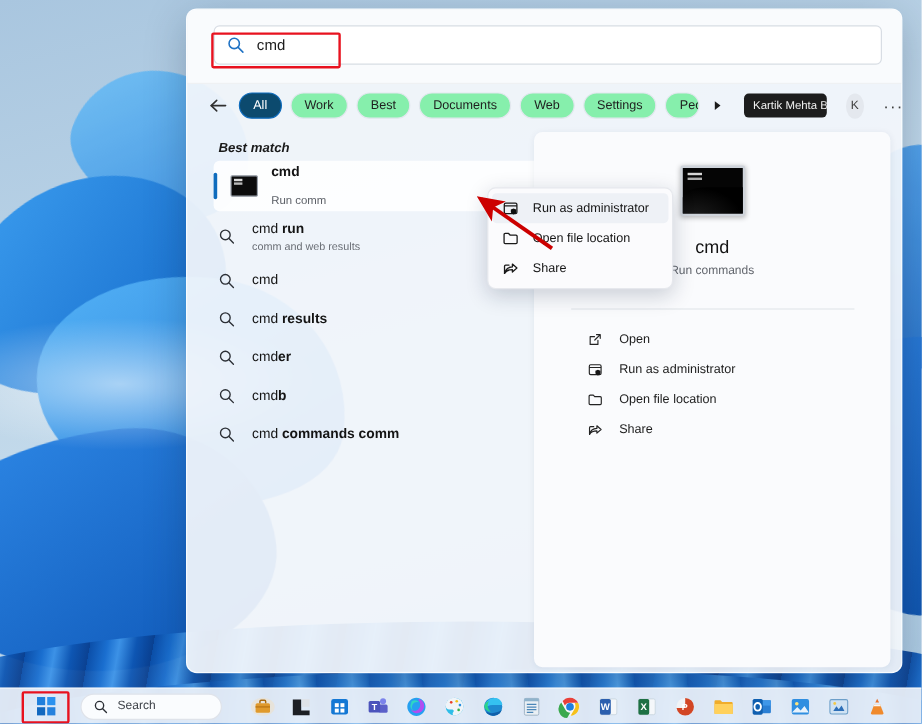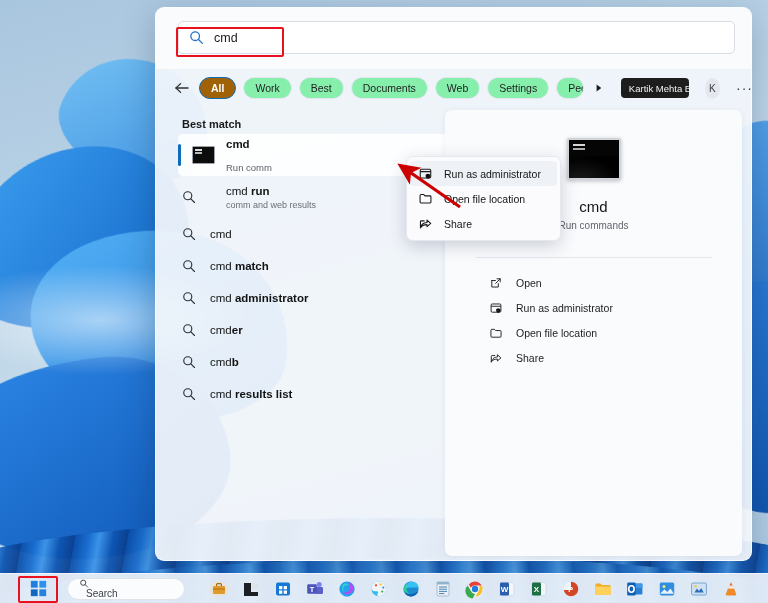--- a/index.html
+++ b/index.html
@@ -95,42 +95,42 @@
     position:absolute; left:0; top:62px; width:597px; height:36px;
     display:flex; align-items:center; padding-left:16px; gap:7px;
   }
   .back-arrow { width:20px; height:20px; flex:0 0 auto; cursor:pointer; }
   .tab-chip {
     height:22px; padding:0 11px; border-radius:11px;
     background:#86efac; border:1px solid #e2e7ee;
     font-size:10.5px; color:#1f1f1f; display:flex; align-items:center;
     white-space:nowrap; cursor:pointer;
   }
-  .tab-chip.active { background:#a16207; border-color:#0f6cbd; color:#fff; font-weight:700; }
+  .tab-chip.active { background:#0c4a6e; border-color:#0f6cbd; color:#fff; font-weight:400; }
   .tab-chip.clipped { overflow:hidden; width:34px; padding-right:0; }
   .tab-next { width:16px; height:16px; margin-left:2px; cursor:pointer; }
   #tooltip-pill {
     height:20px; padding:0 8px; border-radius:4px; background:#1d1d1d;
     color:#f2f2f2; font-size:9.5px; display:flex; align-items:center;
     margin-left:9px; white-space:nowrap; max-width:92px; overflow:hidden;
   }
   #avatar-circle {
     width:21px; height:21px; border-radius:50%; background:#e4e8ee;
     color:#3b3b3b; font-size:10px; display:flex; align-items:center;
     justify-content:center; margin-left:9px; cursor:pointer;
   }
   #more-dots { margin-left:9px; font-size:14px; color:#3b3b3b; cursor:pointer; letter-spacing:1px; }
 
   
   #results-col {
     position:absolute; left:0; top:98px; width:434px; height:456px;
     padding:6px 10px 0 22px; overflow:hidden;
   }
   .section-head {
-    font-size:11px; font-weight:700; color:#1a1a1a; margin:6px 0 4px 4px;
+    font-size:11px; font-weight:700; color:#1a1a1a; margin:6px 0 4px 4px;font-style:italic;
   }
   #best-match-row {
     position:relative; height:42px; border-radius:5px;
     background: rgba(255,255,255,0.85);
     display:flex; align-items:center; padding-left:14px; cursor:pointer;
   }
   #best-match-row .accent {
     position:absolute; left:0; top:10px; width:3px; height:22px;
     background:#0f6cbd; border-radius:2px;
   }
@@ -148,21 +148,21 @@
 
   .sugg-row {
     height:32px; display:flex; align-items:center; cursor:pointer;
     border-radius:5px; padding-left:4px;
   }
   .sugg-icon { width:14px; height:14px; flex:0 0 auto; margin-right:14px; }
   .sugg-text { font-size:11.5px; color:#141414; line-height:1.25; }
   .sugg-text b { font-weight:700; }
   .sugg-sub { font-size:9px; color:#6a6e75; margin-top:1px; }
   .sugg-chev { margin-left:auto; margin-right:10px; color:#72767d; font-size:11px; }
-  .sugg-row.tall { height:42px; align-items:center;gap:16px; }
+  .sugg-row.tall { height:42px; align-items:center; }
 
   
   #preview-card {
     position:absolute; left:434px; top:102px; width:152px; height:446px;
   }
   #preview-inner {
     width:297px; height:446px; position:absolute; left:-145px; top:0;
     background:#fafbfd; border-radius:7px;
     box-shadow:0 1px 6px rgba(20,40,70,.07);
     padding-top:28px;
@@ -228,21 +228,21 @@
     width:26px; height:22px; margin-left:25px;
     display:flex; align-items:center; justify-content:center; cursor:pointer;
   }
   #start-redbox {
     position:absolute; left:18px; top:2px; width:40px; height:27px;
     border:2.5px solid #e8121f; border-radius:2px; pointer-events:none;
   }
   #tb-search {
     width:118px; height:22px; margin-left:16px; background:#fafcfe;
     border:1px solid #dfe3ea; border-radius:12px;
-    display:flex; align-items:flex-start; padding-left:10px; cursor:text;flex-direction:column;
+    display:flex; align-items:center; padding-left:10px; cursor:text;
   }
   #tb-search .lbl { font-size:10px; color:#3d4148; margin-left:8px; }
   #tb-icons { display:flex; align-items:center; gap:12px; margin-left:24px; }
   .tb-ic { width:20px; height:20px; cursor:pointer; flex:0 0 auto; position:relative; }
 </style>
 </head>
 <body>
 
 <div id="wallpaper">
   <div class="bloom-petal p4"></div>
@@ -323,61 +323,51 @@
             <div class="sugg-text">cmd</div>
           </div>
           <div class="sugg-chev">›</div>
         </div>
         <div class="sugg-row">
           <svg viewBox="0 0 16 16" class="sugg-icon">
             <circle cx="6.6" cy="6.6" r="4.6" fill="none" stroke="#2c3036" stroke-width="1.3"></circle>
             <line x1="10.1" y1="10.1" x2="14.3" y2="14.3" stroke="#2c3036" stroke-width="1.3" stroke-linecap="round"></line>
           </svg>
           <div>
-            <div class="sugg-text">cmd <b>match</b></div>
+            <div class="sugg-text">cmd <b>results</b></div>
           </div>
           <div class="sugg-chev">›</div>
         </div>
         <div class="sugg-row">
           <svg viewBox="0 0 16 16" class="sugg-icon">
             <circle cx="6.6" cy="6.6" r="4.6" fill="none" stroke="#2c3036" stroke-width="1.3"></circle>
             <line x1="10.1" y1="10.1" x2="14.3" y2="14.3" stroke="#2c3036" stroke-width="1.3" stroke-linecap="round"></line>
           </svg>
           <div>
-            <div class="sugg-text">cmd <b>administrator</b></div>
+            <div class="sugg-text">cmd<b>er</b></div>
           </div>
           <div class="sugg-chev">›</div>
         </div>
         <div class="sugg-row">
           <svg viewBox="0 0 16 16" class="sugg-icon">
             <circle cx="6.6" cy="6.6" r="4.6" fill="none" stroke="#2c3036" stroke-width="1.3"></circle>
             <line x1="10.1" y1="10.1" x2="14.3" y2="14.3" stroke="#2c3036" stroke-width="1.3" stroke-linecap="round"></line>
           </svg>
           <div>
-            <div class="sugg-text">cmd<b>er</b></div>
+            <div class="sugg-text">cmd<b>b</b></div>
           </div>
           <div class="sugg-chev">›</div>
         </div>
         <div class="sugg-row">
           <svg viewBox="0 0 16 16" class="sugg-icon">
             <circle cx="6.6" cy="6.6" r="4.6" fill="none" stroke="#2c3036" stroke-width="1.3"></circle>
             <line x1="10.1" y1="10.1" x2="14.3" y2="14.3" stroke="#2c3036" stroke-width="1.3" stroke-linecap="round"></line>
           </svg>
           <div>
-            <div class="sugg-text">cmd<b>b</b></div>
-          </div>
-          <div class="sugg-chev">›</div>
-        </div>
-        <div class="sugg-row">
-          <svg viewBox="0 0 16 16" class="sugg-icon">
-            <circle cx="6.6" cy="6.6" r="4.6" fill="none" stroke="#2c3036" stroke-width="1.3"></circle>
-            <line x1="10.1" y1="10.1" x2="14.3" y2="14.3" stroke="#2c3036" stroke-width="1.3" stroke-linecap="round"></line>
-          </svg>
-          <div>
-            <div class="sugg-text">cmd <b>results list</b></div>
+            <div class="sugg-text">cmd <b>commands comm</b></div>
           </div>
           <div class="sugg-chev">›</div>
         </div>
       </div>
   </div>
 
   <div id="preview-card">
     <div id="preview-inner">
       <div id="preview-icon"></div>
       <div id="preview-title">cmd</div>

